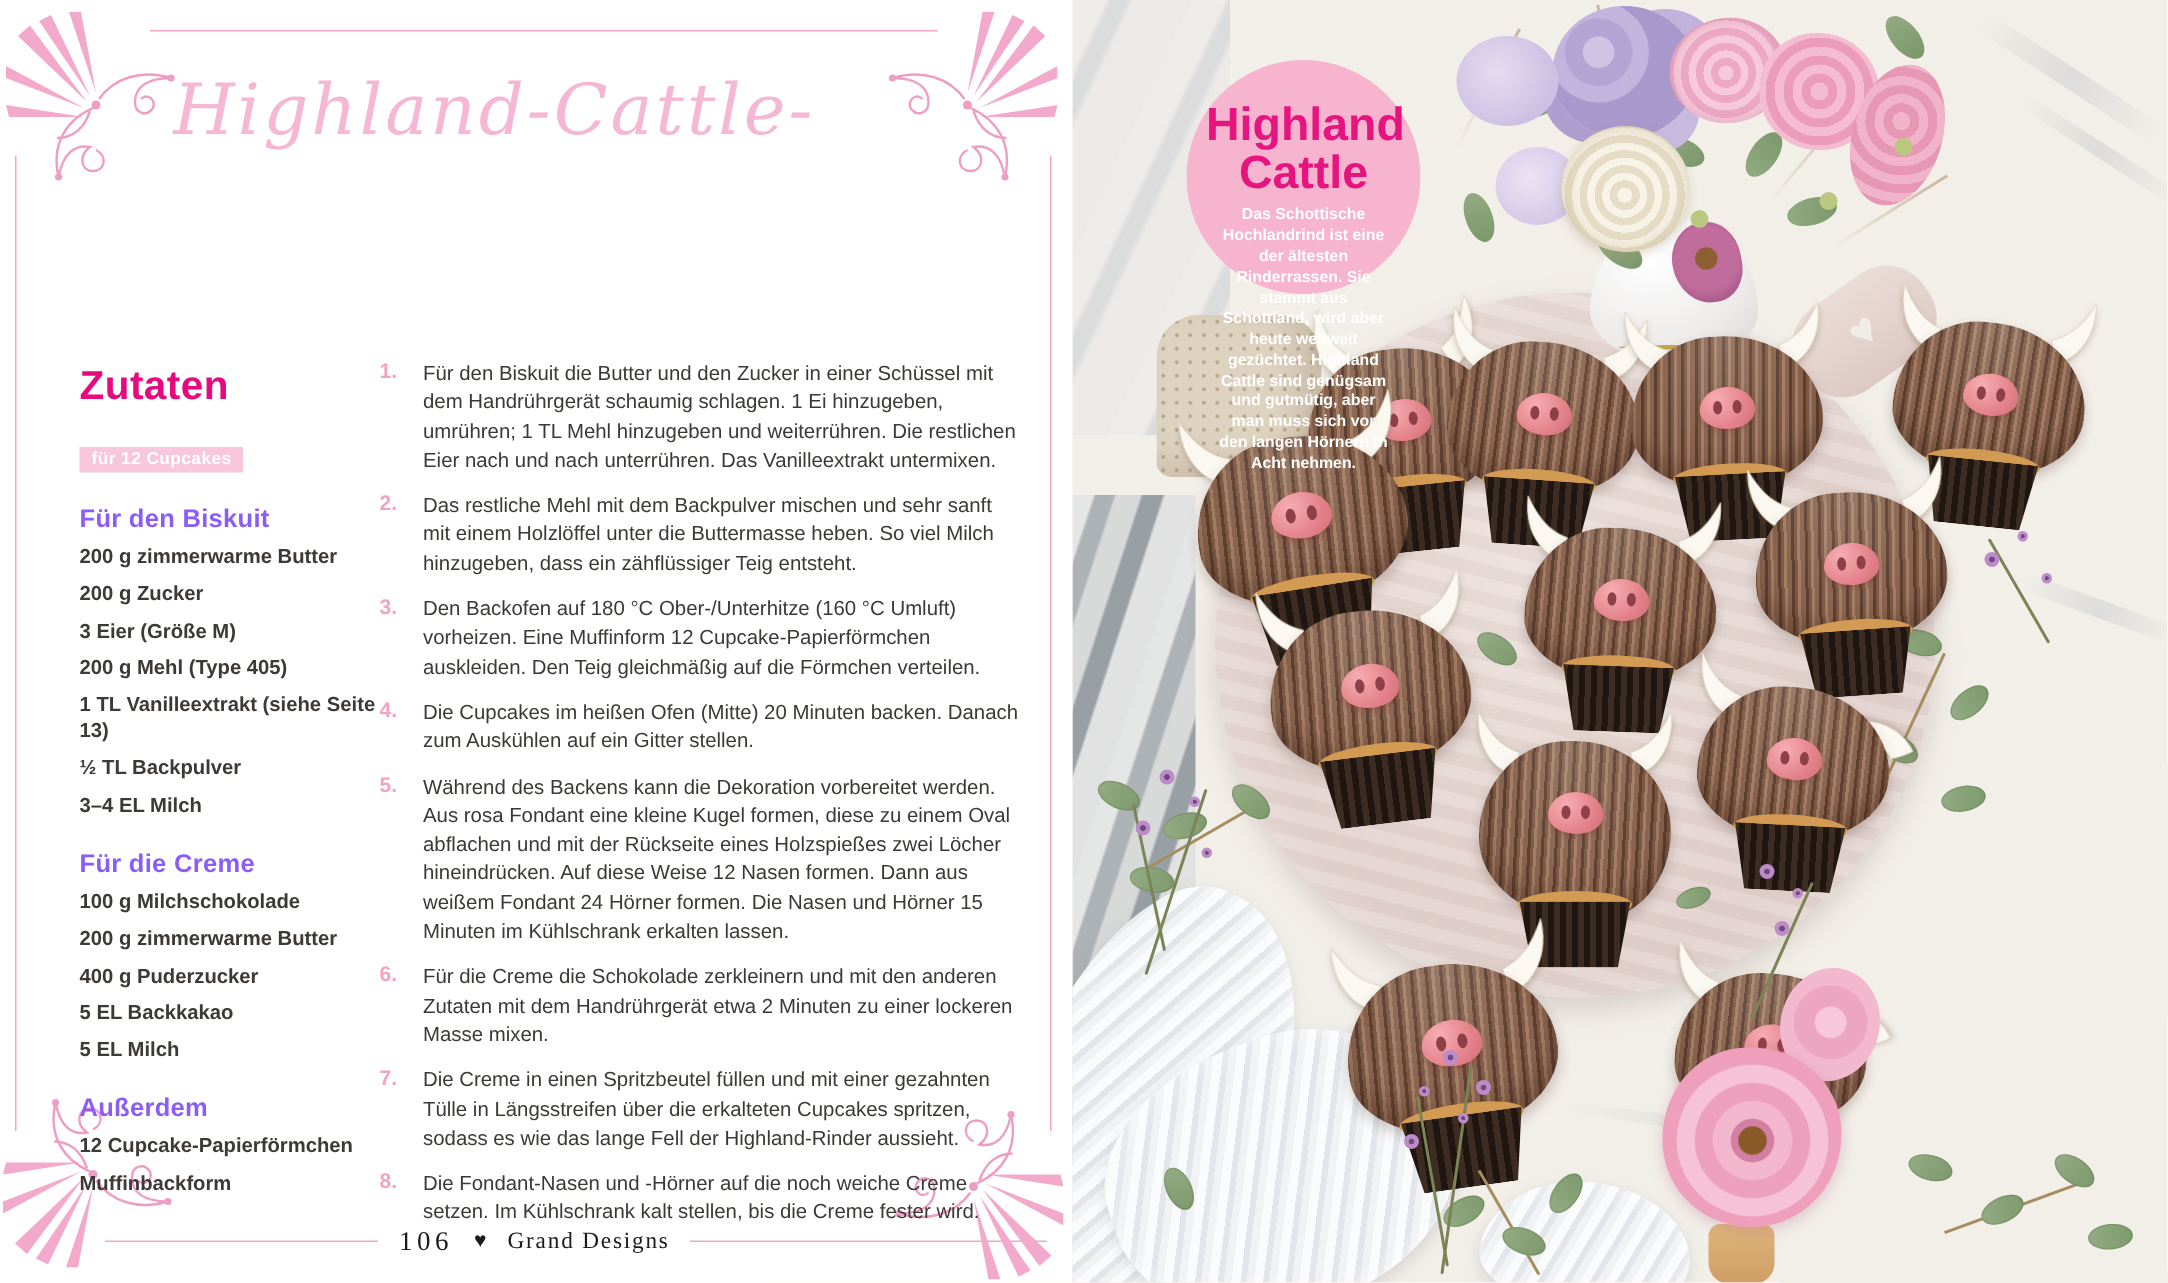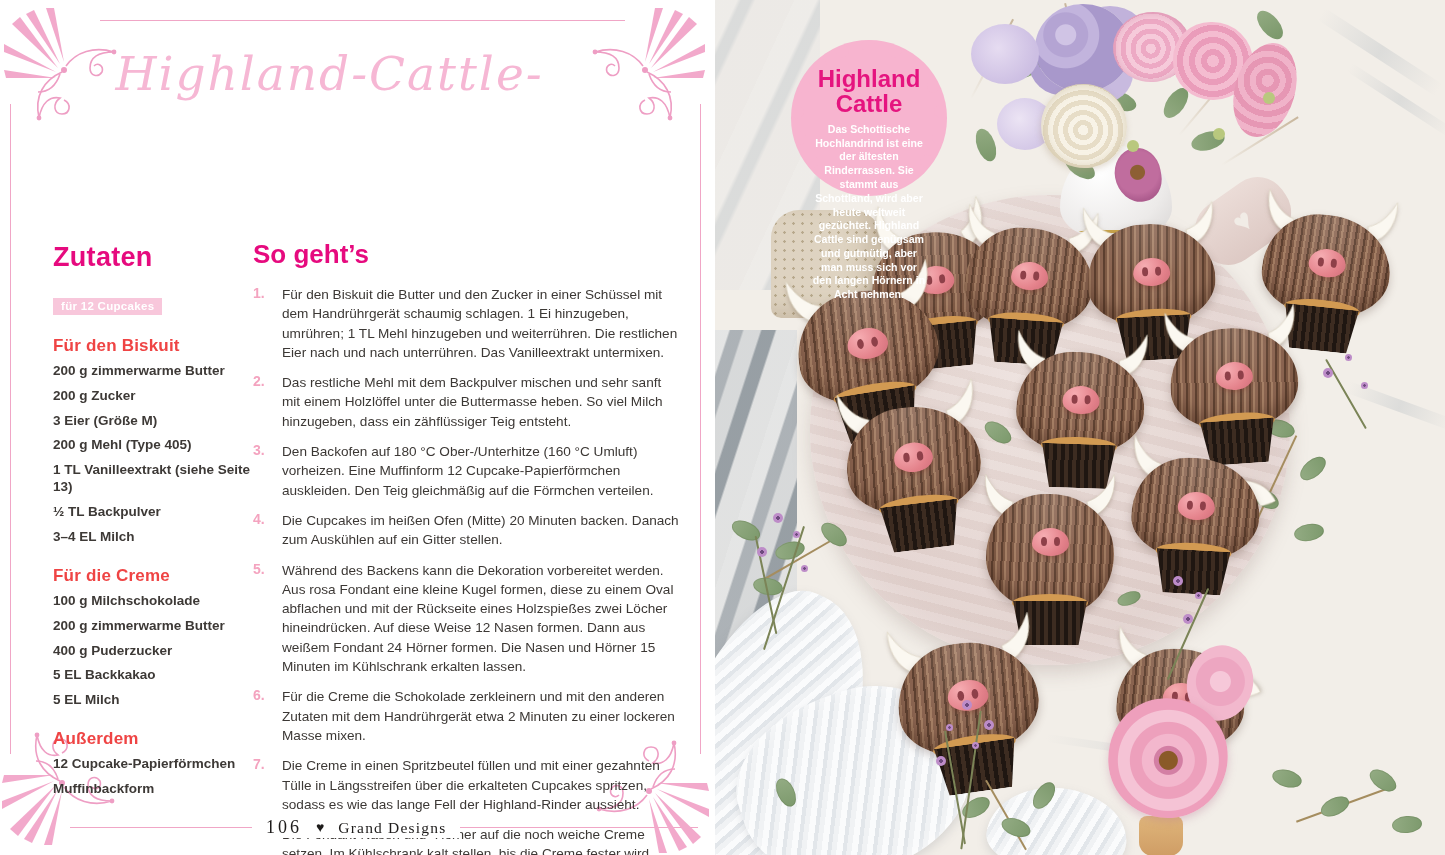--- a/index.html
+++ b/index.html
@@ -24,21 +24,21 @@
   .title-script { font-family:"DejaVu Serif", serif; font-style:italic; font-weight:400;
                   font-size:47px; color:#f6b7d4; letter-spacing:2px; }
   .title-main   { font-family:"DejaVu Serif", serif; font-weight:bold; font-size:67px;
                   color:#e3187b; letter-spacing:1px; margin-top:2px; line-height:1; }
 
   .ingredients { position:absolute; left:53px; top:242px; width:206px; }
   .ing-head { font-size:27px; font-weight:bold; color:#e60a7e; letter-spacing:.3px; }
   .yield { display:inline-block; margin-top:7px; background:#f8c7db; color:#ffffff;
            font-size:11.5px; font-weight:bold; padding:2px 8px 3px; letter-spacing:.3px; }
   .ing-group h4 { margin-top:21px; margin-bottom:6px; font-size:17px; font-weight:bold;
-                  color:#ef4444; letter-spacing:.2px; }
+                  color:#8b5cf6; letter-spacing:.2px; }
   .ing-group ul { list-style:none; }
   .ing-group li { font-size:13.5px; font-weight:bold; color:#3d3936; line-height:1.28;
                   margin-bottom:7.5px; }
 
   .steps { position:absolute; left:253px; top:239px; width:428px; }
   .steps-head { font-size:26px; font-weight:bold; color:#e60a7e; margin-bottom:15px; }
   .steps ol { list-style:none; }
   .steps li { display:flex; gap:11px; margin-bottom:11px; }
   .step-num { flex:0 0 18px; font-size:14px; font-weight:bold; color:#f4a3bf; }
   .step-text { font-size:13.6px; color:#3c3835; line-height:1.42; }
@@ -176,21 +176,21 @@
   .wax .wfs { width:7px; height:7px; }
   .euc { position:absolute; z-index:2; }
   .euc.front { z-index:7; }
   .el { position:absolute; width:30px; height:17px; border-radius:50%;
     background:linear-gradient(100deg,#94ac84,#7c996c);
     box-shadow:inset 0 0 0 1px rgba(90,110,70,.25); }
   .estem { position:absolute; width:2px; background:#a58d5f; }
 
   .photo-badge { position:absolute; left:76px; top:40px; width:156px; height:156px; z-index:10;
     border-radius:50%; background:#f7b4cf; border:13px dotted #f7b4cf; text-align:center; }
-  .pb-title { margin-top:14px; font-size:24px; line-height:1.04; font-weight:bold; color:#e5147f;text-align:center; }
+  .pb-title { margin-top:14px; font-size:31px; line-height:1.04; font-weight:bold; color:#e5147f;text-align:center; }
   .pb-body  { margin-top:6px; padding:0 8px; font-size:10.6px; line-height:1.3; font-weight:bold;
     color:#ffffff; }
 
   .defs-hidden { position:absolute; width:0; height:0; overflow:hidden; }
 </style>
 </head>
 <body>
 
 <svg class="defs-hidden" xmlns="http://www.w3.org/2000/svg">
   <defs>
@@ -269,21 +269,20 @@
         <h4>Außerdem</h4>
         <ul>
           <li>12 Cupcake-Papierförmchen</li>
           <li>Muffinbackform</li>
 
         </ul>
       </div>
     </aside>
 
     <div class="steps">
-      <h3 class="steps-head">So geht’s</h3>
       <ol>
         <li>
           <span class="step-num">1.</span>
           <span class="step-text">Für den Biskuit die Butter und den Zucker in einer Schüssel mit dem Handrührgerät schaumig schlagen. 1 Ei hinzugeben, umrühren; 1 TL Mehl hinzugeben und weiterrühren. Die restlichen Eier nach und nach unterrühren. Das Vanilleextrakt untermixen.</span>
           </li>
         <li>
           <span class="step-num">2.</span>
           <span class="step-text">Das restliche Mehl mit dem Backpulver mischen und sehr sanft mit einem Holzlöffel unter die Buttermasse heben. So viel Milch hinzugeben, dass ein zähflüssiger Teig entsteht.</span>
           </li>
         <li>

